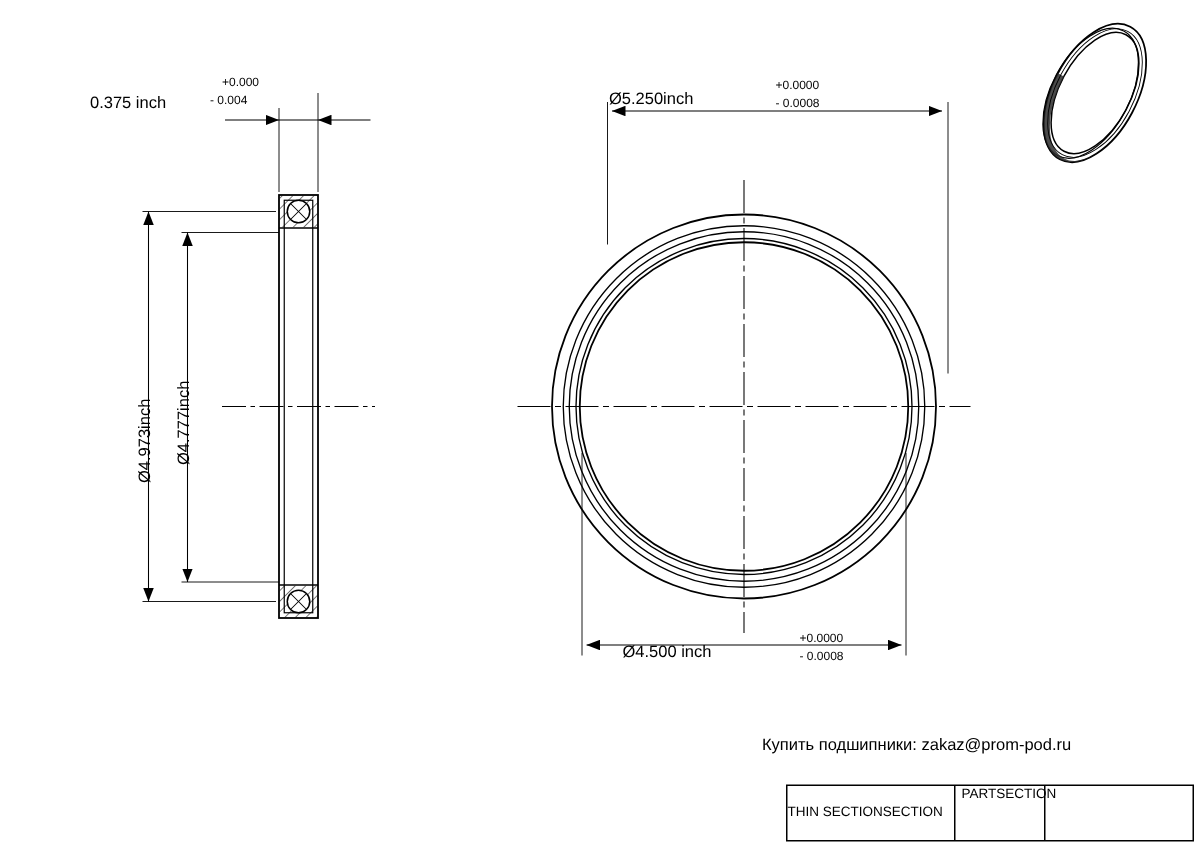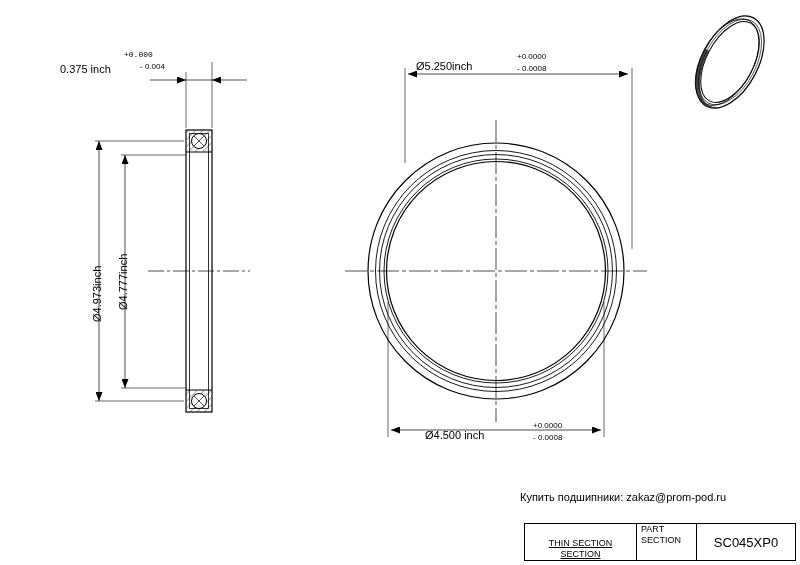--- a/index.html
+++ b/index.html
@@ -43,52 +43,50 @@
   }
   .vert {
     transform-origin: 0 0;
     transform: rotate(-90deg);
   }
   .email {
     position: absolute;
     font-size: 11px;
     color: #000;
     white-space: pre;
-    margin-left: 12px;
   }
   
   #title-block {
     position: absolute;
     left: 524px;
     top: 523px;
     width: 272px;
     height: 38px;
     border: 1px solid #000;
     box-sizing: border-box;
     display: flex;
   }
   #tb-cell-desc {
     width: 112px;
     border-right: 1px solid #000;
     box-sizing: border-box;
     display: flex;
-    flex-direction: column;
-    justify-content: flex-end;
+    flex-direction: row;
+    justify-content: flex-start;
     align-items: center;
     font-size: 9px;
     line-height: 1.25;
     text-align: center;
-    text-decoration: underline;
   }
   #tb-cell-pnlabel {
     width: 60px;
     border-right: 1px solid #000;
     box-sizing: border-box;
     display: flex;
-    flex-direction: column;
+    flex-direction: row;
     justify-content: flex-start;
     padding-left: 4px;
     font-size: 9px;
     line-height: 1.25;
   }
   #tb-cell-pnvalue {
     flex: 1;
     box-sizing: border-box;
     display: flex;
     justify-content: center;
@@ -175,42 +173,41 @@
         <ellipse cx="0" cy="0" rx="28" ry="50" fill="#ffffff" stroke="#000" stroke-width="1.2"></ellipse>
         <ellipse cx="0" cy="0" rx="23.5" ry="44" fill="#ffffff" stroke="#000" stroke-width="1"></ellipse>
         <ellipse cx="-2.5" cy="1.5" rx="26" ry="47" fill="none" stroke="#000" stroke-width="0.8"></ellipse>
         <path d="M -28,0 A 28,50 0 0 0 28,0 A 23.5,44 0 0 1 -23.5,0 Z" fill="#2b2b2b" stroke="none" opacity="0.85"></path>
         <ellipse cx="0" cy="0" rx="25.8" ry="46.5" fill="none" stroke="#000" stroke-width="0.6"></ellipse>
       </g>
     </g>
   </svg>
 
   <div class="lbl" style="left:60px; top:63px;">0.375 inch</div>
-  <div class="tol" style="left:124px; top:50px;font-family:Liberation Mono, monospace;">+0.000</div>
+  <div class="tol" style="left:148px; top:50px;">+0.000</div>
   <div class="tol" style="left:140px; top:62px;">- 0.004</div>
 
   <div class="lbl vert" style="left:91px; top:322px;">Ø4.973inch</div>
 
   <div class="lbl vert" style="left:117px; top:310px;">Ø4.777inch</div>
 
-  <div class="lbl" style="left:416px; top:60px;">Ø5.250inch</div>
+  <div class="lbl" style="left:406px; top:60px;">Ø5.250inch</div>
   <div class="tol" style="left:517px; top:52px;">+0.0000</div>
   <div class="tol" style="left:517px; top:64px;">- 0.0008</div>
 
-  <div class="lbl" style="left:425px; top:429px;">Ø4.500 inch</div>
+  <div class="lbl" style="left:415px; top:429px;">Ø4.500 inch</div>
   <div class="tol" style="left:533px; top:421px;">+0.0000</div>
   <div class="tol" style="left:533px; top:433px;">- 0.0008</div>
 
   <div class="email" style="left:508px; top:491px;">Купить подшипники: zakaz@prom-pod.ru</div>
 
   <div id="title-block">
     <div id="tb-cell-desc">
       <span>THIN SECTION</span>
       <span>SECTION</span>
     </div>
     <div id="tb-cell-pnlabel">
       <span>PART</span>
       <span>SECTION</span>
     </div>
-    <div id="tb-cell-pnvalue">SC045XP0</div>
   </div>
 
 </div>
 
 </body></html>

